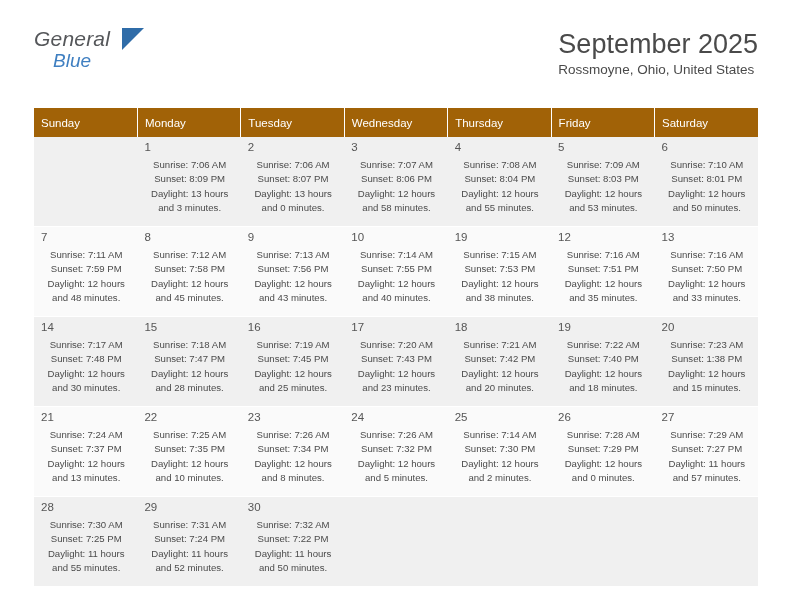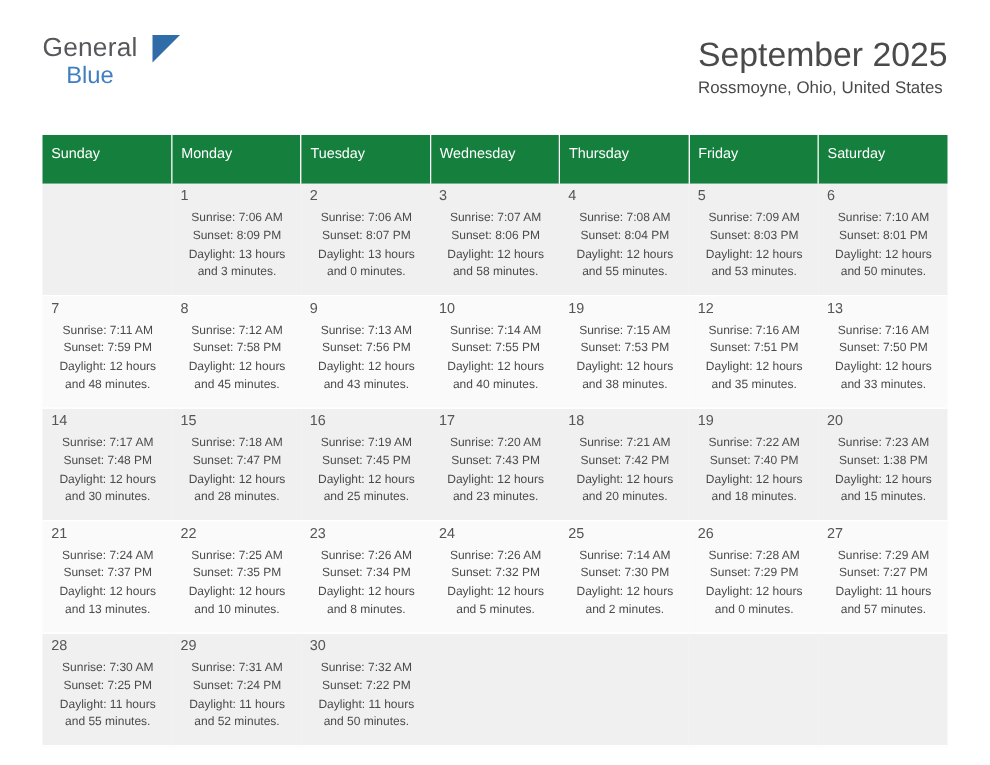--- a/index.html
+++ b/index.html
@@ -28,20 +28,21 @@
     align-items: flex-start;
     justify-content: space-between;
     padding-top: 28px;
     height: 62px;
   }
   .logo {
     position: relative;
     width: 120px;
     height: 50px;
     line-height: 1;
+    font-style: italic;
   }
   .logo-general {
     font-size: 21px;
     color: #55575a;
     letter-spacing: 0.2px;
     display: block;
   }
   .logo-blue {
     font-size: 19px;
     color: #3f7fc1;
@@ -75,26 +76,26 @@
   }
 
   
   .calendar {
     margin-top: 18px;
     width: 724px;
     border-collapse: collapse;
     table-layout: fixed;
   }
   .calendar th {
-    background: #15803d;
+    background: #a16207;
     color: #ffffff;
     font-size: 11.5px;
     font-weight: normal;
     text-align: left;
-    padding: 5px 0 15px 7px;
+    padding: 5px 0 5px 7px;
     height: 19px;
     border-right: 1px solid #ffffff;
   }
   .calendar th:last-child { border-right: none; }
 
   .calendar td {
     vertical-align: top;
     height: 82px;
     padding: 3px 6px 4px 7px;
     border-bottom: 1px solid #ffffff;

